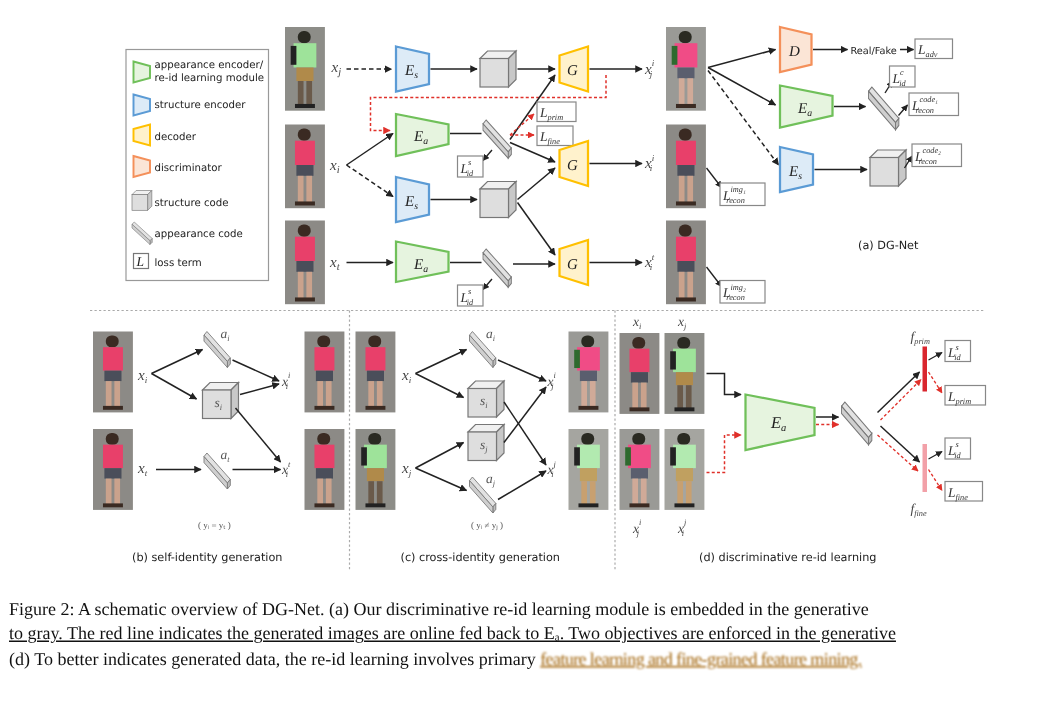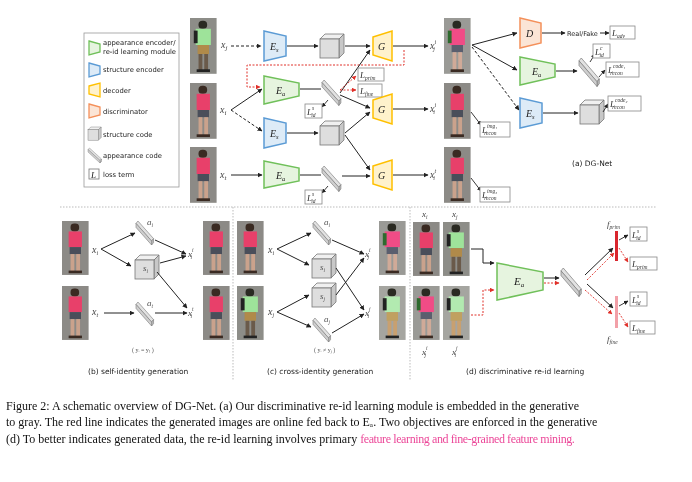--- a/index.html
+++ b/index.html
@@ -2,21 +2,21 @@
 <html><head>
 <meta charset="utf-8">
 <style>
   html,body{margin:0;padding:0;background:#fff;}
   body{width:692px;height:482px;position:relative;overflow:hidden;font-family:"Liberation Serif",serif;}
   #fig{position:absolute;left:0;top:0;width:692px;height:385px;}
   .sans{font-family:"DejaVu Sans",sans-serif;}
   .serif{font-family:"Liberation Serif",serif;font-style:italic;}
   #caption{position:absolute;left:6px;top:370px;width:682px;font-family:"Liberation Serif",serif;font-size:12px;line-height:16.4px;color:#111;text-align:justify;margin-top:28px;}
   .cap-line{display:block;white-space:nowrap;}
-  .garbled{color:#ec4899;filter:blur(0.6px);letter-spacing:-0.4px;}
+  .garbled{color:#a16207;filter:blur(0.6px);letter-spacing:-0.4px;text-decoration:underline;}
 </style>
 </head>
 <body>
 
 <svg id="fig" viewBox="0 0 692 385" xmlns="http://www.w3.org/2000/svg">
   <defs>
     <marker id="ah" viewBox="0 0 10 10" refX="9" refY="5" markerWidth="5" markerHeight="5" orient="auto-start-reverse">
         <path d="M0,0 L10,5 L0,10 z" fill="#222"></path>
       </marker>
     <marker id="ahr" viewBox="0 0 10 10" refX="9" refY="5" markerWidth="5" markerHeight="5" orient="auto-start-reverse">
@@ -467,15 +467,15 @@
       <rect x="630" y="321" width="25" height="13" fill="#fff" stroke="#888" stroke-width="0.8"></rect>
       <text class="serif" x="632" y="331" font-size="9" fill="#333"><tspan>L</tspan><tspan font-size="5.5" dy="2">fine</tspan></text>
     </g>
 
     <text class="sans" x="466" y="374" font-size="7.5" fill="#222">(d)  discriminative re-id learning</text>
   </g>
 </svg>
 
 <div id="caption">
   <span class="cap-line" style="word-spacing: 0px;">Figure 2: A schematic overview of DG-Net.  (a) Our discriminative re-id learning module is embedded in the generative</span>
-  <span class="cap-line" style="word-spacing: 0px;">to gray. The red line indicates the generated images are online fed back to Eₐ. Two objectives are enforced in the generative</span>
+  <span class="cap-line" style="word-spacing: 0px; text-decoration: underline;">to gray. The red line indicates the generated images are online fed back to Eₐ. Two objectives are enforced in the generative</span>
   <span class="cap-line"><span>(d) To better indicates generated data, the re-id learning involves primary</span> <span class="garbled">feature learning and fine-grained feature mining.</span></span>
 </div>
 
 </body></html>

